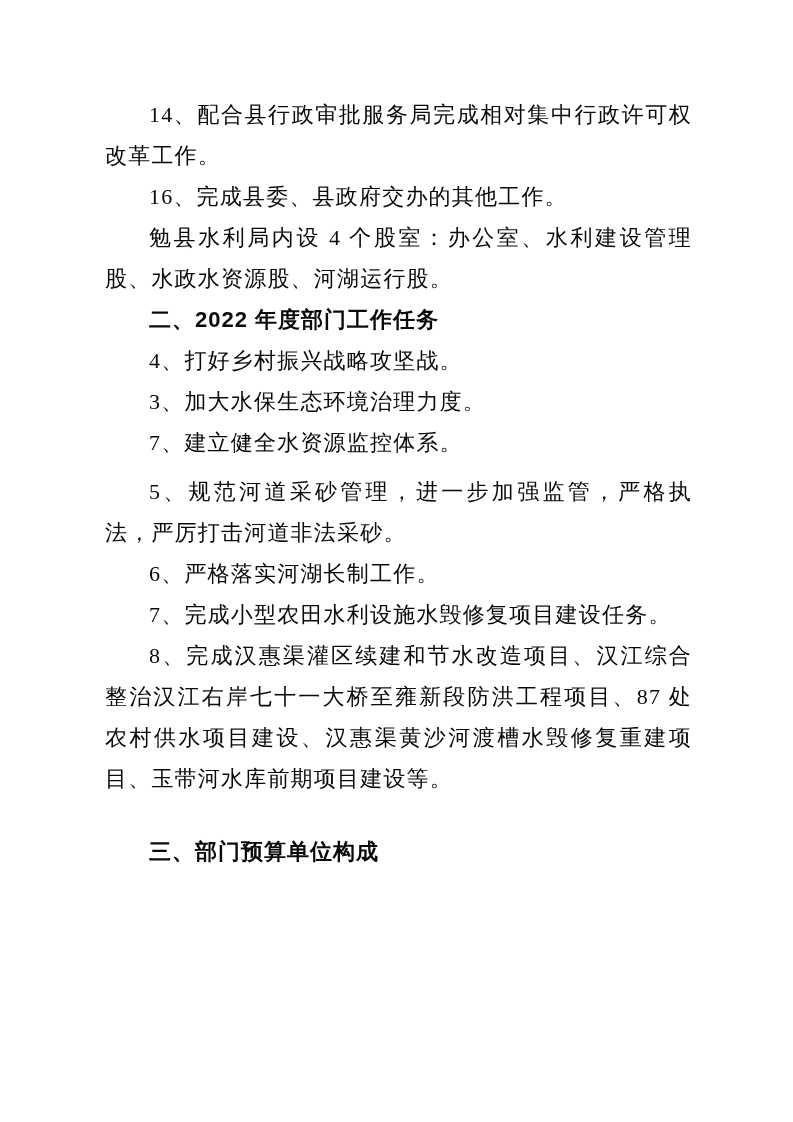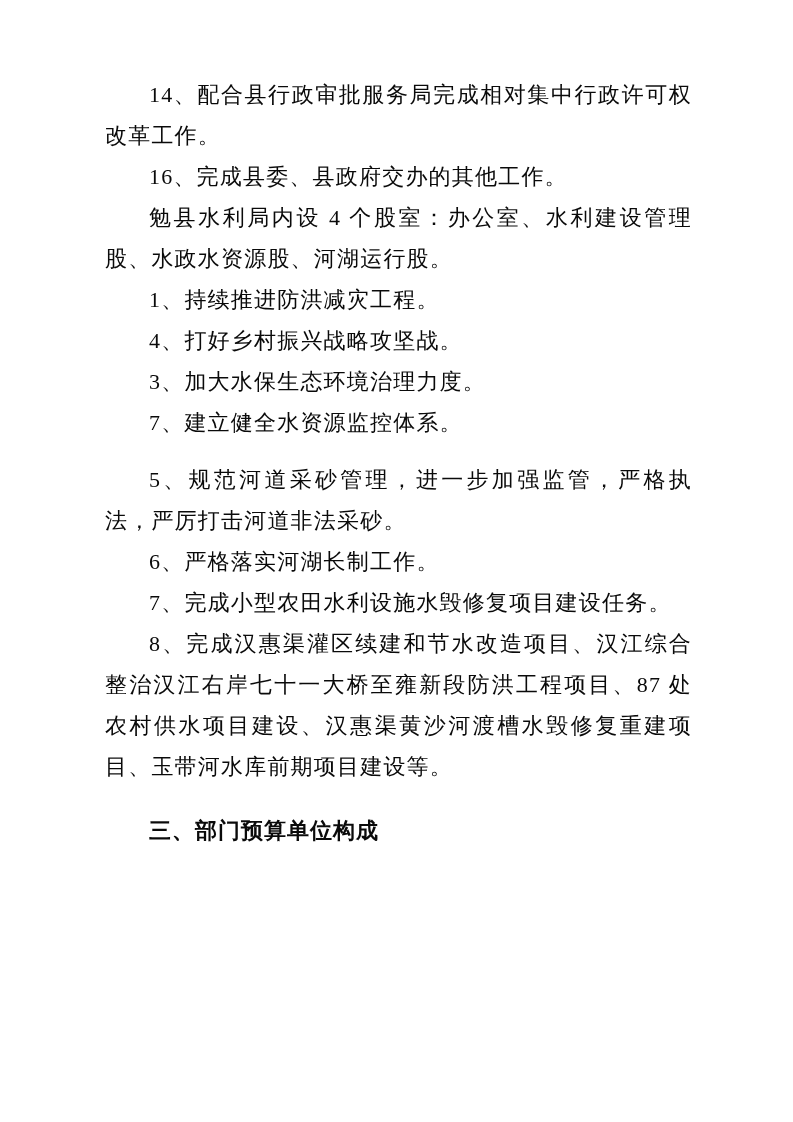--- a/index.html
+++ b/index.html
@@ -10,49 +10,49 @@
   body {
     width: 793px;
     height: 1122px;
     font-family: "Liberation Serif", "DejaVu Serif", serif;
     color: #000000;
   }
   .page {
     box-sizing: border-box;
     width: 793px;
     height: 1122px;
-    padding: 74px 101px 0 105px;
+    padding: 94px 101px 0 105px;
     overflow: hidden;
     background: #ffffff;
   }
   .para {
     margin: 0;
     font-size: 22px;
     line-height: 41px;
     letter-spacing: 1.2px;
     text-align: justify;
     text-indent: 44px;
     color: #0a0a0a;
   }
   .heading {
     font-weight: 700;
     font-family: "Liberation Sans", "DejaVu Sans", sans-serif;
     letter-spacing: 1px;
   }
-  .gap-small { margin-top: 16px; }
-  .gap-large { margin-top: 23px; }
+  .gap-small { margin-top: 8px; }
+  .gap-large { margin-top: 32px; }
 </style>
 </head>
 <body>
 
 <div class="page">
   <p class="para">14、配合县行政审批服务局完成相对集中行政许可权改革工作。</p>
   <p class="para">16、完成县委、县政府交办的其他工作。</p>
   <p class="para">勉县水利局内设 4 个股室：办公室、水利建设管理股、水政水资源股、河湖运行股。</p>
-  <p class="para">1、持续推进防洪减灾工程。</p>
+  <p class="para heading">二、2022 年度部门工作任务</p>
   <p class="para">4、打好乡村振兴战略攻坚战。</p>
   <p class="para">3、加大水保生态环境治理力度。</p>
   <p class="para">7、建立健全水资源监控体系。</p>
   <p class="para gap-small">5、规范河道采砂管理，进一步加强监管，严格执法，严厉打击河道非法采砂。</p>
   <p class="para">6、严格落实河湖长制工作。</p>
   <p class="para">7、完成小型农田水利设施水毁修复项目建设任务。</p>
   <p class="para">8、完成汉惠渠灌区续建和节水改造项目、汉江综合整治汉江右岸七十一大桥至雍新段防洪工程项目、87 处农村供水项目建设、汉惠渠黄沙河渡槽水毁修复重建项目、玉带河水库前期项目建设等。</p>
   <p class="para heading gap-large">三、部门预算单位构成</p>
 </div>
 

